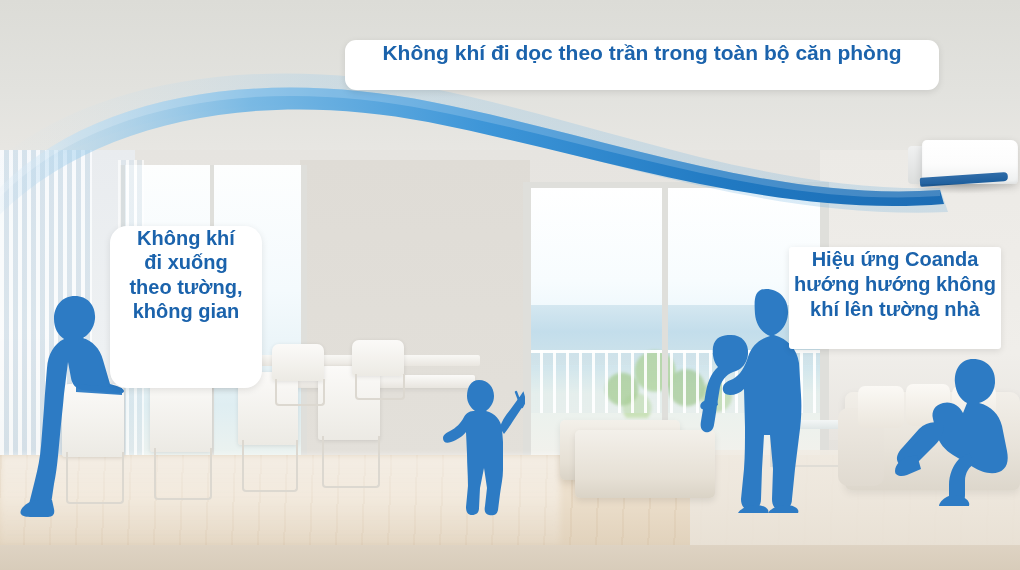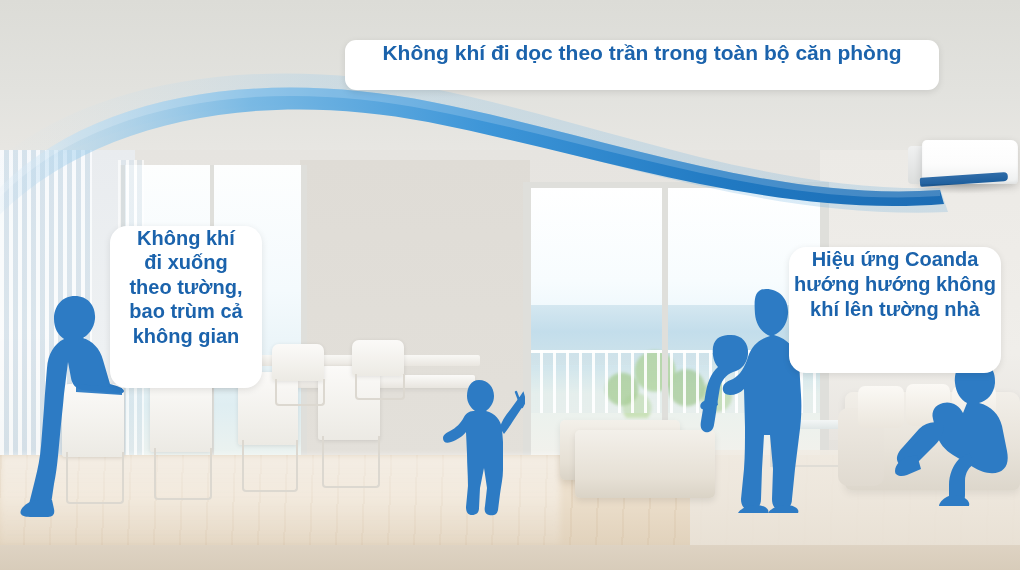--- a/index.html
+++ b/index.html
@@ -190,21 +190,21 @@
   .pill .txt{
     color:#1B63AC;font-weight:bold;line-height:1.26;text-align:center;
     font-family:"Liberation Sans",sans-serif;
   }
   #caption-top{left:345px;top:40px;width:594px;height:50px;border-radius:11px;}
   #caption-top .txt{font-size:21px;white-space:nowrap;}
 
   #callout-left{left:110px;top:226px;width:152px;height:162px;border-radius:17px;}
   #callout-left .txt{font-size:20px;line-height:1.22;}
 
-  #callout-right{left:789px;top:247px;width:212px;height:126px;border-radius:17px;}
+  #callout-right{left:789px;top:247px;width:212px;height:102px;border-radius:3px;}
   #callout-right .txt{font-size:20px;line-height:1.26;}
 </style>
 </head>
 <body>
 
 <div id="stage">
 
   <div class="ceiling"></div>
   <div class="backwall"></div>
   <div class="wall-left"></div>
@@ -356,21 +356,20 @@
 
   <div class="pill" id="caption-top">
     <div class="txt">Không khí đi dọc theo trần trong toàn bộ căn phòng</div>
   </div>
 
   <div class="pill" id="callout-left">
     <div class="txt">
         <div>Không khí</div>
         <div>đi xuống</div>
         <div>theo tường,</div>
-        <div>bao trùm cả</div>
         <div>không gian</div>
       </div>
   </div>
 
   <div class="pill" id="callout-right">
     <div class="txt">
         <div>Hiệu ứng Coanda</div>
         <div>hướng hướng không</div>
         <div>khí lên tường nhà</div>
       </div>

